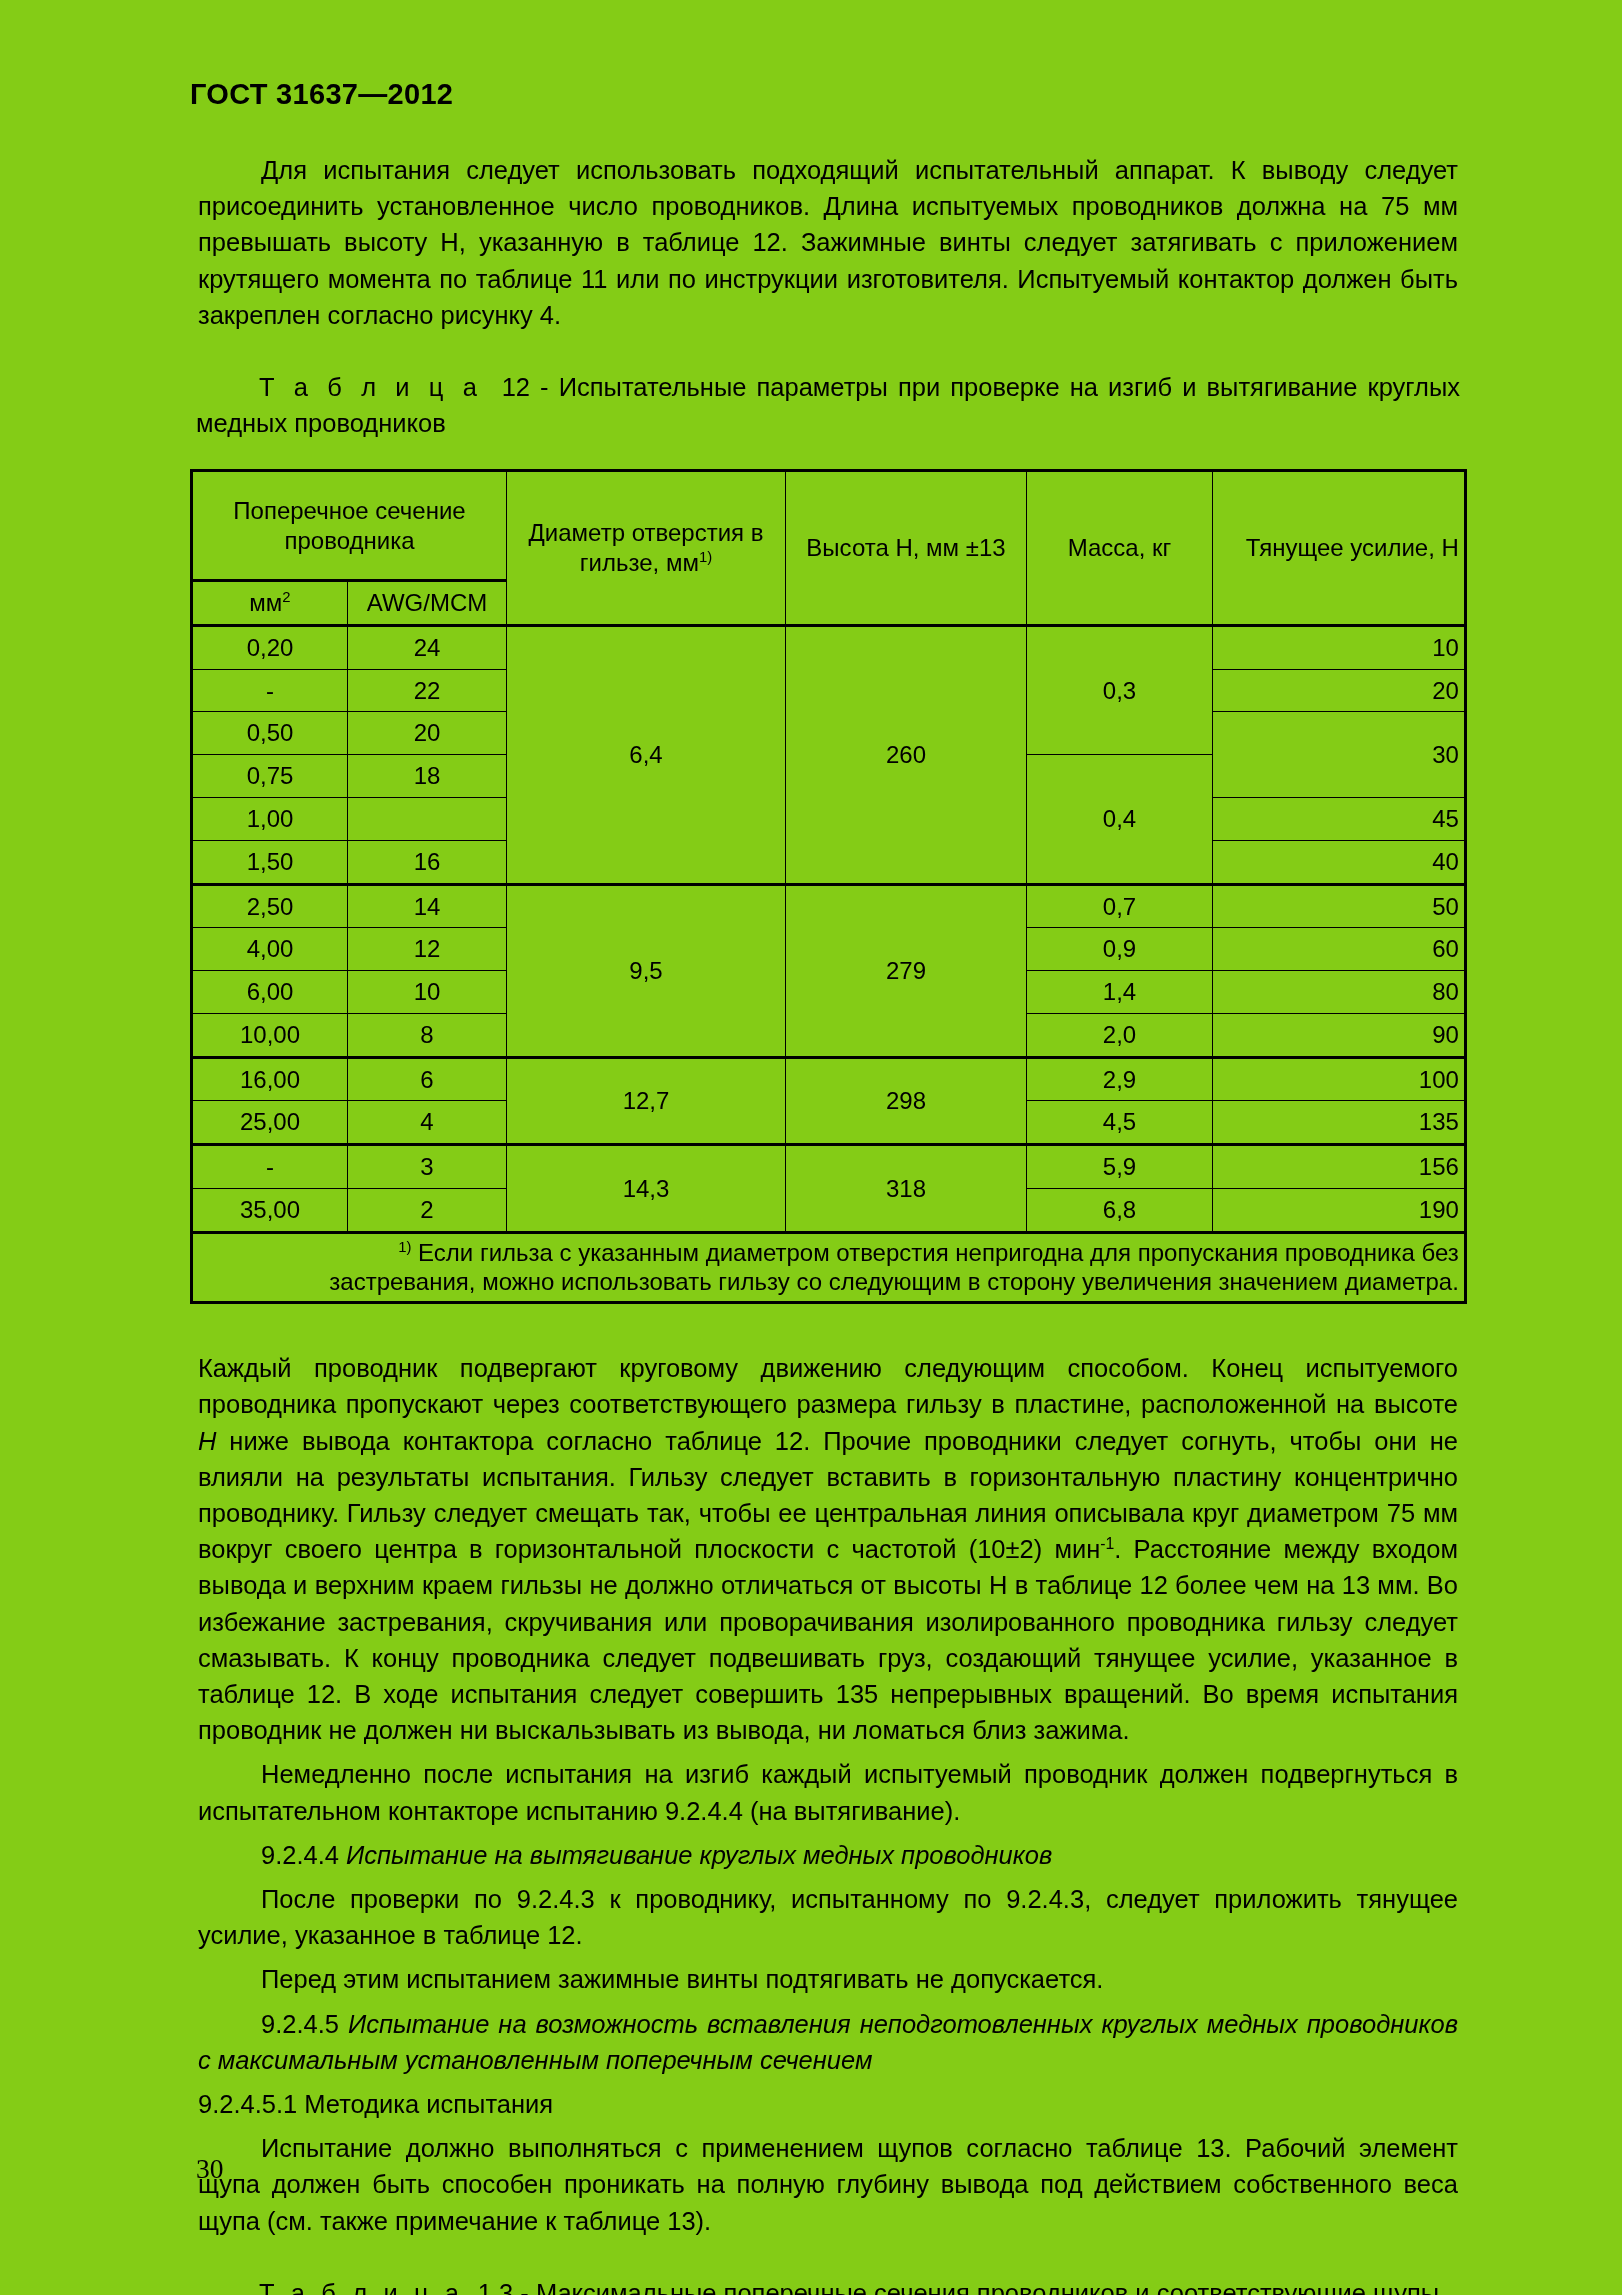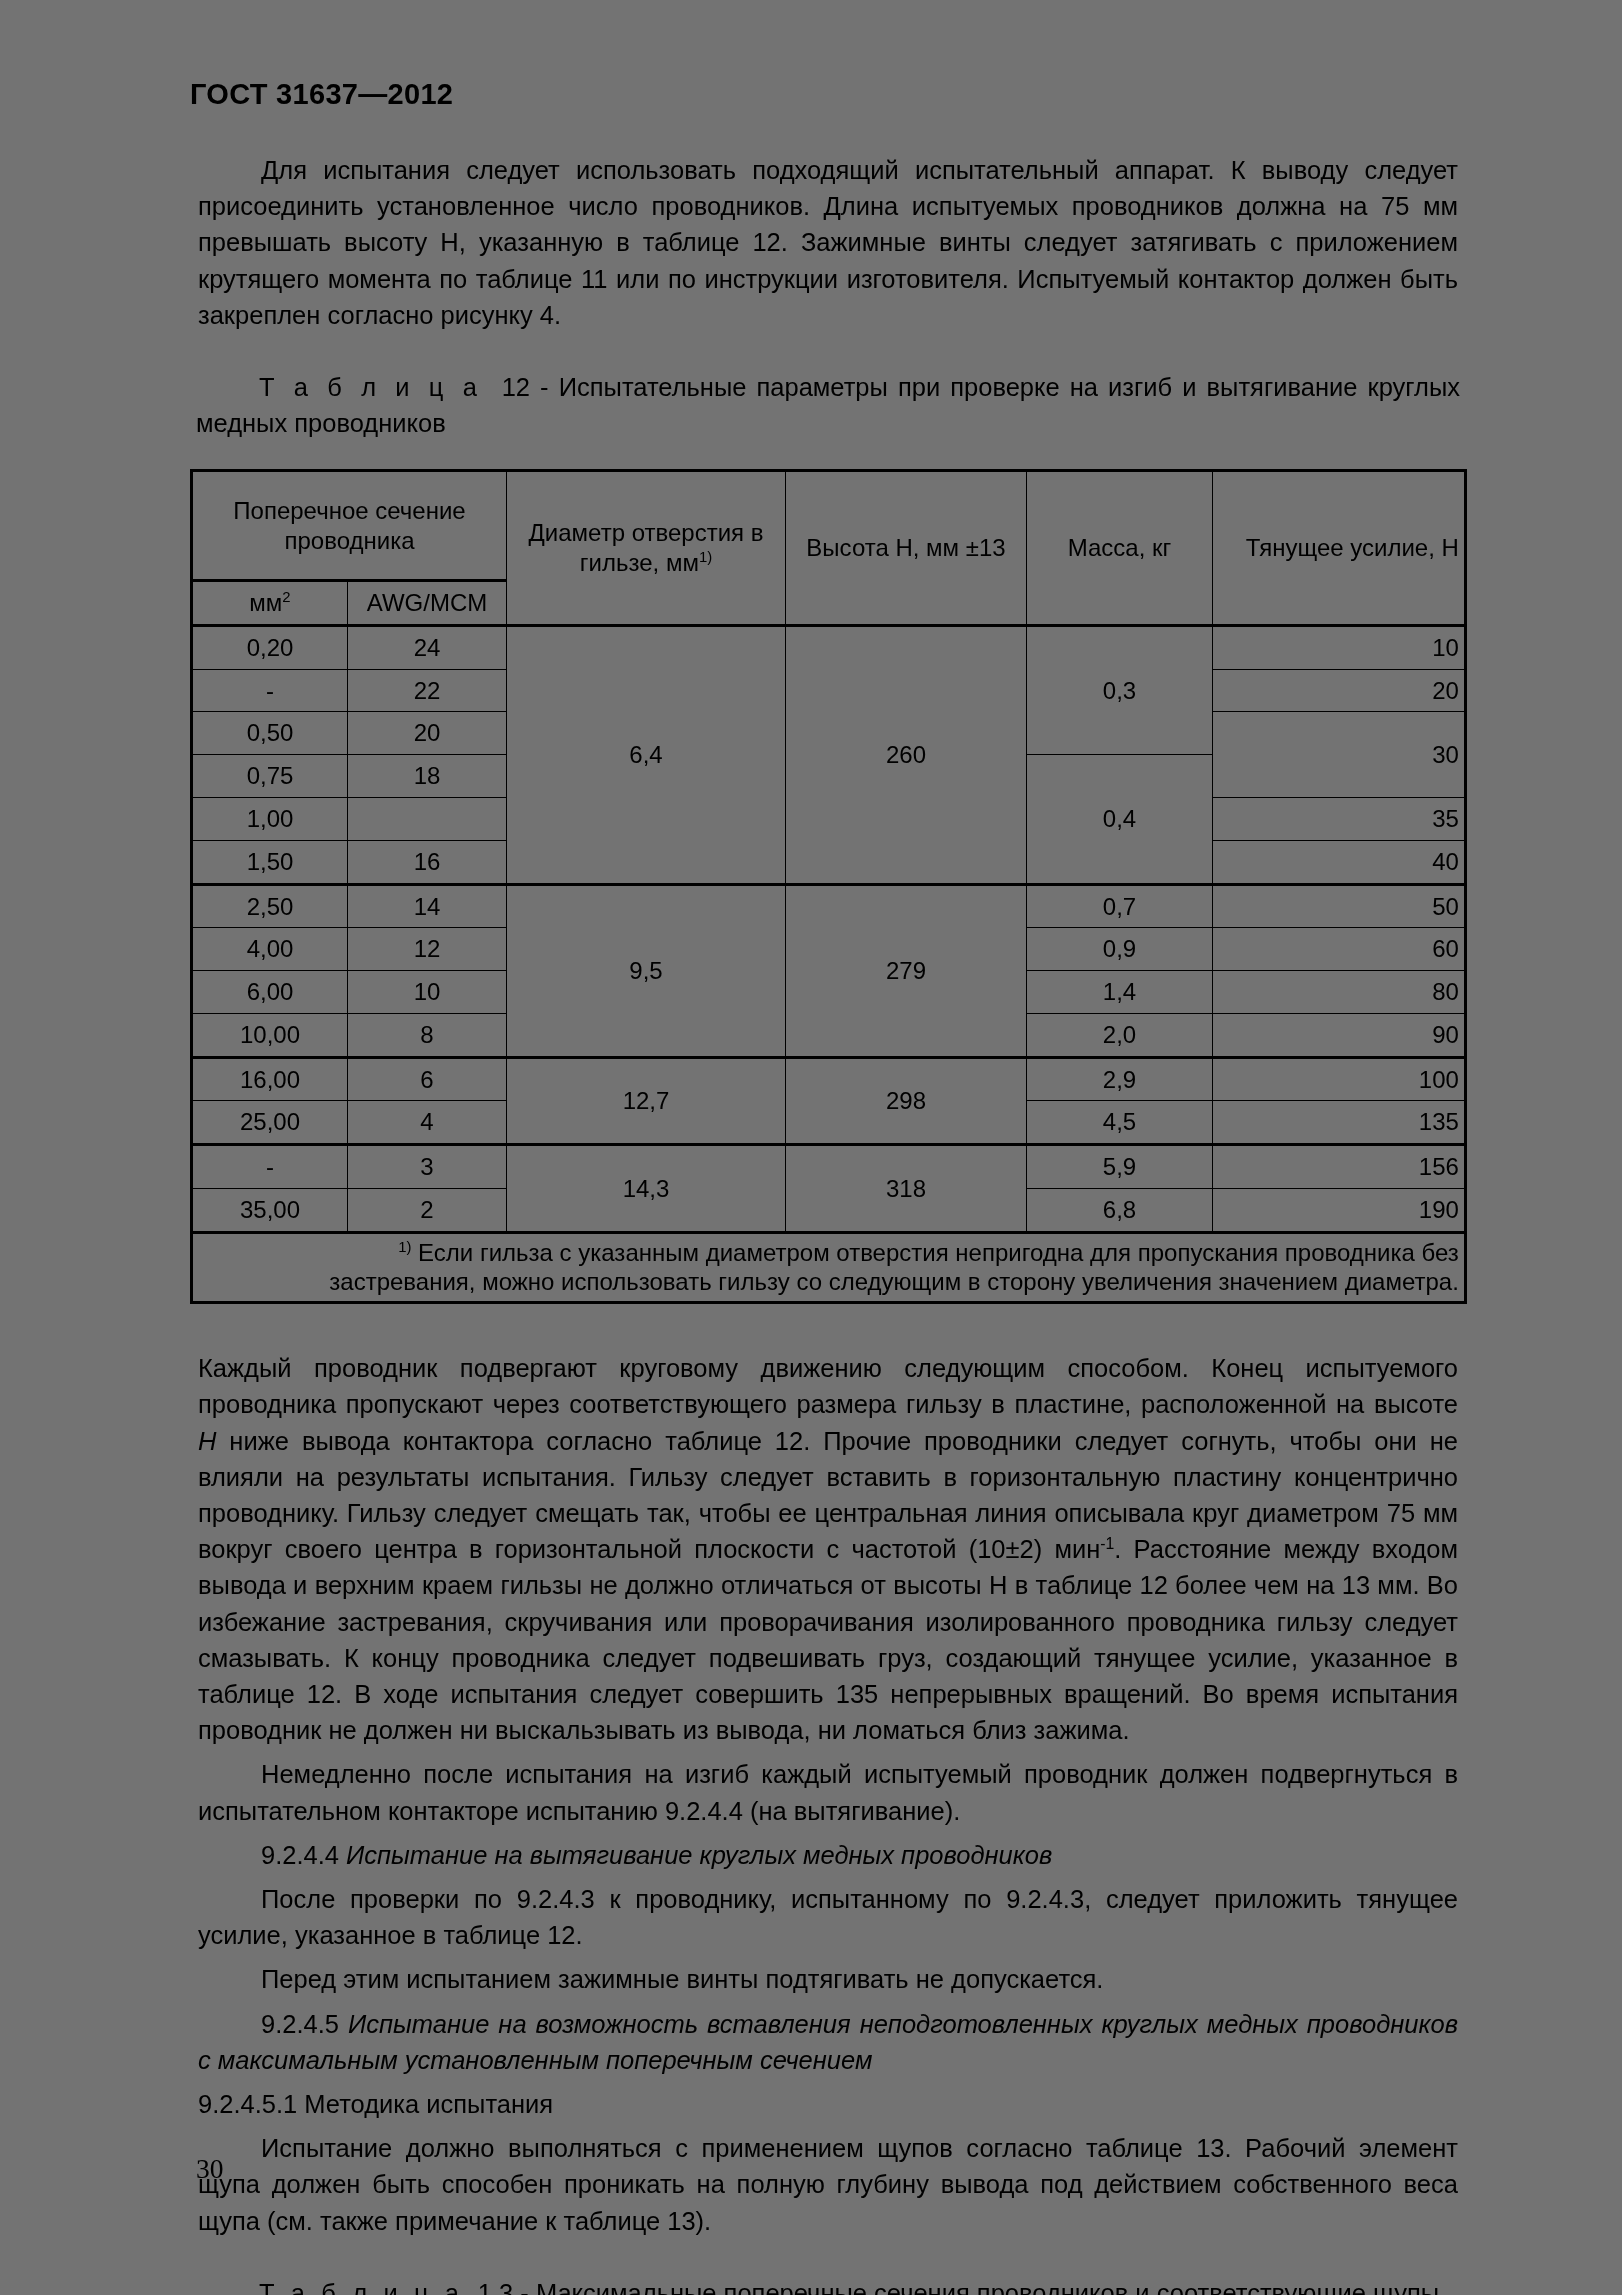--- a/index.html
+++ b/index.html
@@ -4,21 +4,21 @@
 <style>
   html, body {
     margin: 0;
     padding: 0;
     background: #ffffff;
   }
   .page {
     position: relative;
     width: 1623px;
     height: 2295px;
-    background: #737373;
+    background: #84cc16;
     box-sizing: border-box;
     font-family: "Liberation Sans", "DejaVu Sans", sans-serif;
     color: #000000;
     overflow: hidden;
   }
   .content {
     position: absolute;
     left: 190px;
     top: 79px;
     width: 1276px;
@@ -166,21 +166,21 @@
             <td class="data-cell outer-right" rowspan="2">30</td>
           </tr>
           <tr>
             <td class="data-cell outer-left">0,75</td>
             <td class="data-cell">18</td>
             <td class="data-cell" rowspan="3">0,4</td>
           </tr>
           <tr>
             <td class="data-cell outer-left">1,00</td>
             <td class="data-cell"></td>
-            <td class="data-cell outer-right">35</td>
+            <td class="data-cell outer-right">45</td>
           </tr>
           <tr>
             <td class="data-cell outer-left">1,50</td>
             <td class="data-cell">16</td>
             <td class="data-cell outer-right">40</td>
           </tr>
           <tr>
             <td class="data-cell outer-left hrule-top-strong">2,50</td>
             <td class="data-cell hrule-top-strong">14</td>
             <td class="data-cell hrule-top-strong" rowspan="4">9,5</td>

